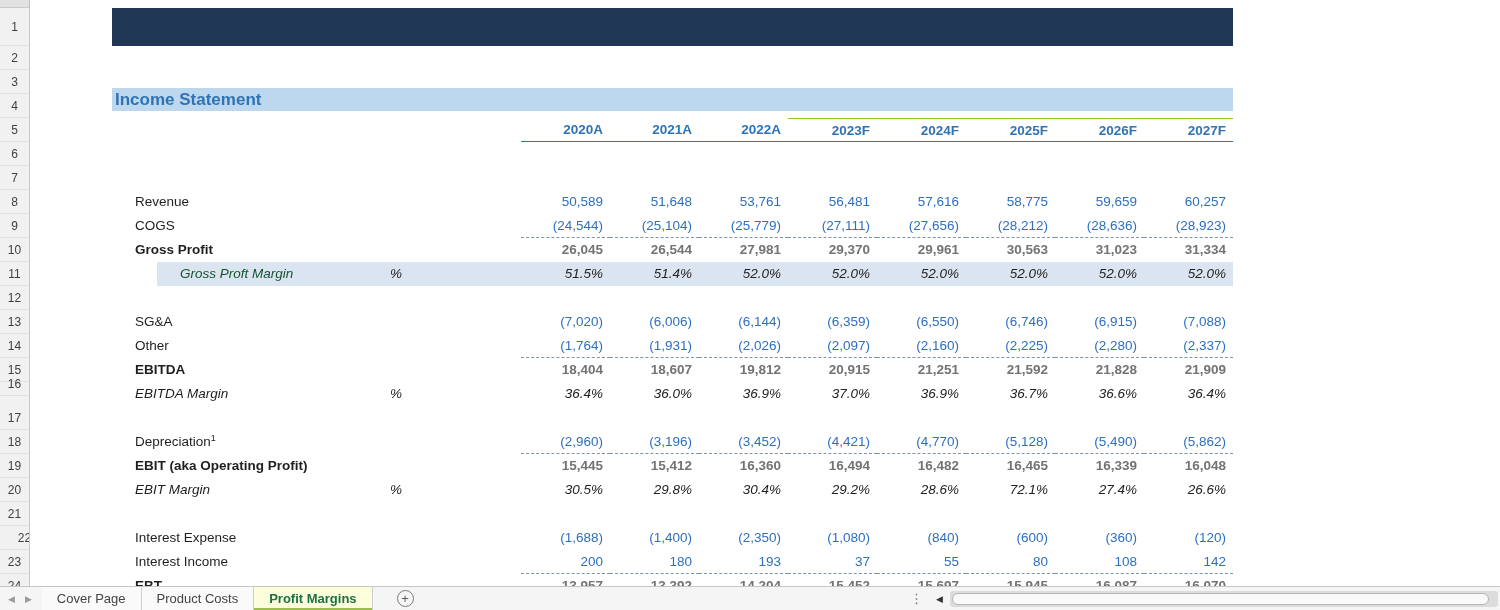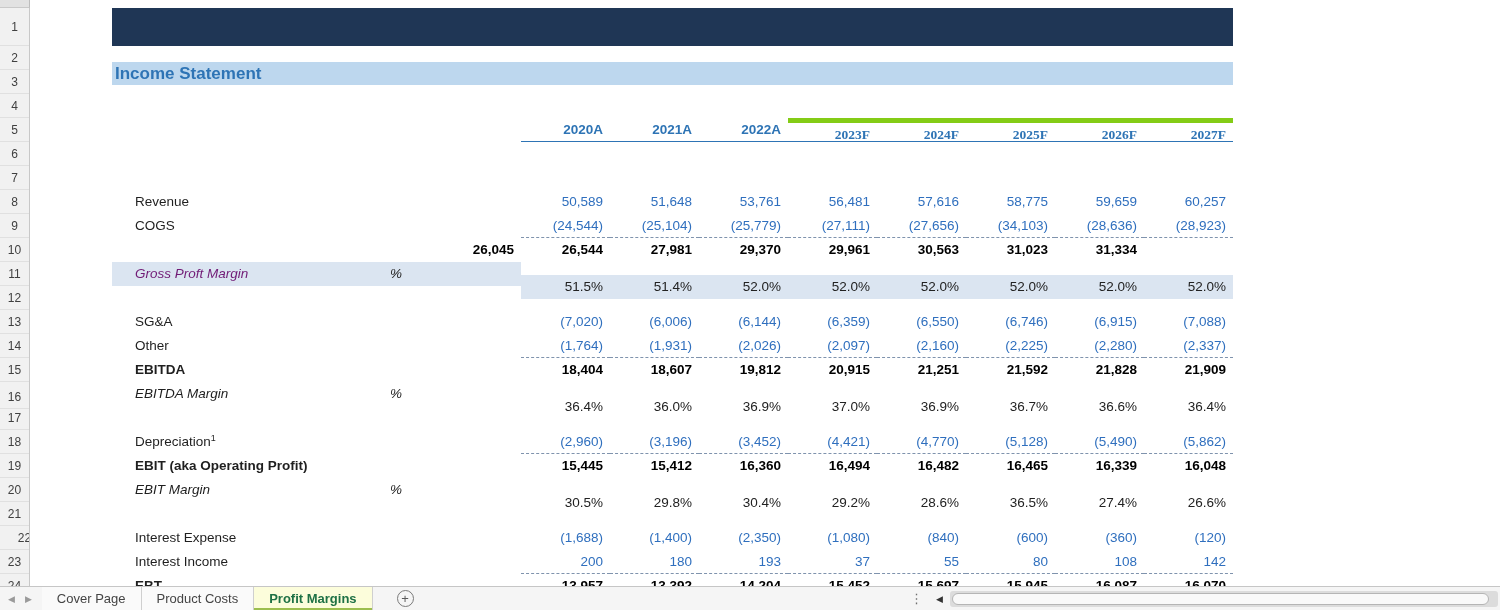--- a/index.html
+++ b/index.html
@@ -17,45 +17,45 @@
 
   
   .gutter { position:absolute; left:0; top:8px; width:30px; height:578px;
     background:#f1f1f1; border-right:1px solid #c8c8c8; overflow:hidden; }
   .gutter .rn { position:absolute; left:0; width:29px; display:flex; align-items:center;
     justify-content:center; font-size:12px; color:#404040; border-bottom:1px solid #e0e0e0; }
 
   
   .sheet { position:absolute; left:30px; top:0; width:1470px; height:586px; overflow:hidden; background:#fff; }
   .banner { position:absolute; left:82px; top:8px; width:1121px; height:38px; background:#1F3655; }
-  .titlebar { position:absolute; left:82px; top:62px; width:1121px; height:23px;
+  .titlebar { position:absolute; left:82px; top:88px; width:1121px; height:23px;
     background:#BDD7EE; color:#2E74B5; font-weight:bold; font-size:17px; line-height:23px; padding-left:3px; }
 
   .row { position:absolute; left:82px; width:1121px; height:24px;
     display:grid; grid-template-columns:278px 131px repeat(8,89px); font-size:13.5px; color:#1f1f1f; }
   .row > div { height:24px; line-height:24px; overflow:hidden; white-space:nowrap; }
 
   .lab  { padding-left:23px; }
   .lbold{ font-weight:bold; }
-  .lred { color:#701a75; font-style:italic; }
+  .lred { color:#14532d; font-style:italic;margin-left:45px; }
   .lital{ font-style:italic; }
   sup   { font-size:9px; vertical-align:super; line-height:0; }
 
   .pct  { font-style:italic; color:#222; }
   .num  { text-align:right; padding-right:7px; }
   .vblue .num { color:#2F6FBE; }
-  .vbold .num { font-weight:bold; color:#000000; }
-  .vital .num { color:#222;margin-top:13px; }
+  .vbold .num { font-weight:bold; color:#737373; }
+  .vital .num { font-style:italic; color:#222; }
   .dash .num  { border-bottom:1px dashed #7f93ad; }
   .hl > div   { background:#DBE5F1; }
 
   
   .yh .hcell { font-weight:bold; color:#2E74B5; text-align:right; padding-right:7px;
     border-bottom:1px solid #2E74B5; }
-  .yh .fc { border-top:5px solid #84cc16;font-family:Liberation Serif, serif; }
+  .yh .fc { border-top:1px solid #84cc16; }
 
   
   .tabbar { position:absolute; left:0; top:586px; width:1500px; height:24px; background:#f5f5f5;
     border-top:1px solid #c6c6c6; display:flex; align-items:stretch; z-index:10; font-size:13px; }
   .navarrows { display:flex; align-items:center; padding:0 10px 0 8px; gap:10px; }
   .nav { color:#9a9a9a; font-size:9px; cursor:default; }
   .tab { padding:0 15px; line-height:23px; color:#444; border-right:1px solid #cfcfcf; background:#fafafa; }
   .tab:first-of-type { border-left:1px solid #cfcfcf; }
   .tab.active { background:#FCFDDB; color:#1E7145; font-weight:bold; box-shadow:inset 0 -2px 0 #9CBE4E; }
   .addsheet { align-self:center; margin-left:24px; }
@@ -86,21 +86,21 @@
       <div class="rn" style="top: 134px; height: 24px;">6</div>
       <div class="rn" style="top: 158px; height: 24px;">7</div>
       <div class="rn" style="top: 182px; height: 24px;">8</div>
       <div class="rn" style="top: 206px; height: 24px;">9</div>
       <div class="rn" style="top: 230px; height: 24px;">10</div>
       <div class="rn" style="top: 254px; height: 24px;">11</div>
       <div class="rn" style="top: 278px; height: 24px;">12</div>
       <div class="rn" style="top: 302px; height: 24px;">13</div>
       <div class="rn" style="top: 326px; height: 24px;">14</div>
       <div class="rn" style="top: 350px; height: 24px;">15</div>
-      <div class="rn" style="top: 377px; height: 24px;">16</div>
+      <div class="rn" style="top: 364px; height: 24px;">16</div>
       <div class="rn" style="top: 398px; height: 24px;">17</div>
       <div class="rn" style="top: 422px; height: 24px;">18</div>
       <div class="rn" style="top: 446px; height: 24px;">19</div>
       <div class="rn" style="top: 470px; height: 24px;">20</div>
       <div class="rn" style="top: 494px; height: 24px;">21</div>
       <div class="rn" style="top: 518px; height: 24px; padding-left: 20px;">22</div>
       <div class="rn" style="top: 542px; height: 24px;">23</div>
       <div class="rn" style="top: 566px; height: 24px;">24</div>
     </div>
 
@@ -135,25 +135,26 @@
           <div class="num">60,257</div>
         </div>
         <div class="row vblue dash" style="top: 214px;">
           <div class="lab lplain"><span>COGS</span></div>
           <div class="pct"></div>
           <div class="num">(24,544)</div>
           <div class="num">(25,104)</div>
           <div class="num">(25,779)</div>
           <div class="num">(27,111)</div>
           <div class="num">(27,656)</div>
-          <div class="num">(34,103)</div>
+          <div class="num">(28,212)</div>
           <div class="num">(28,636)</div>
           <div class="num">(28,923)</div>
         </div>
         <div class="row vbold" style="top: 238px;">
+          <div class="lab lbold"><span>Gross Profit</span></div>
           <div class="pct"></div>
           <div class="num">26,045</div>
           <div class="num">26,544</div>
           <div class="num">27,981</div>
           <div class="num">29,370</div>
           <div class="num">29,961</div>
           <div class="num">30,563</div>
           <div class="num">31,023</div>
           <div class="num">31,334</div>
         </div>
@@ -242,21 +243,21 @@
           <div class="num">16,048</div>
         </div>
         <div class="row vital" style="top: 478px;">
           <div class="lab lital"><span>EBIT Margin</span></div>
           <div class="pct">%</div>
           <div class="num">30.5%</div>
           <div class="num">29.8%</div>
           <div class="num">30.4%</div>
           <div class="num">29.2%</div>
           <div class="num">28.6%</div>
-          <div class="num">36.5%</div>
+          <div class="num">72.1%</div>
           <div class="num">27.4%</div>
           <div class="num">26.6%</div>
         </div>
         <div class="row vblue" style="top: 526px;">
           <div class="lab lplain"><span>Interest Expense</span></div>
           <div class="pct"></div>
           <div class="num">(1,688)</div>
           <div class="num">(1,400)</div>
           <div class="num">(2,350)</div>
           <div class="num">(1,080)</div>

